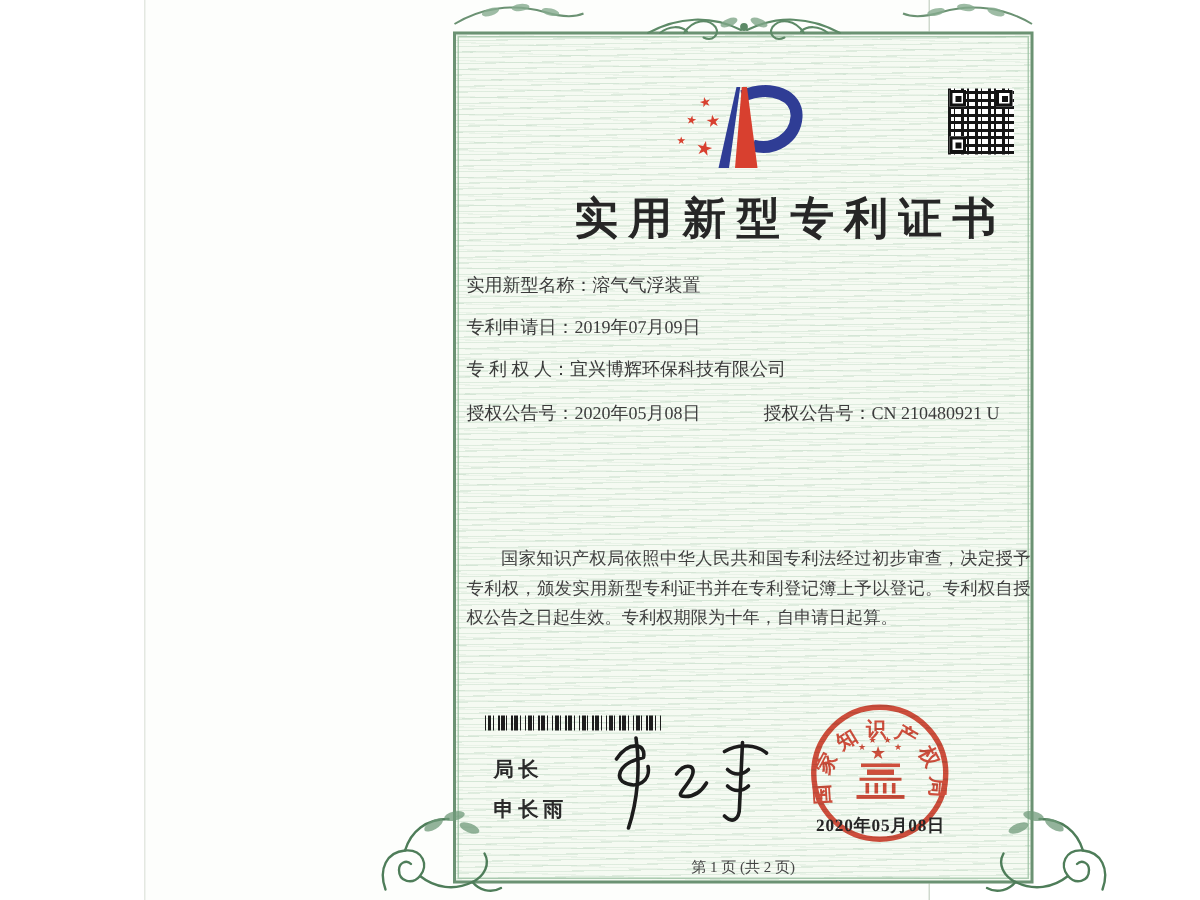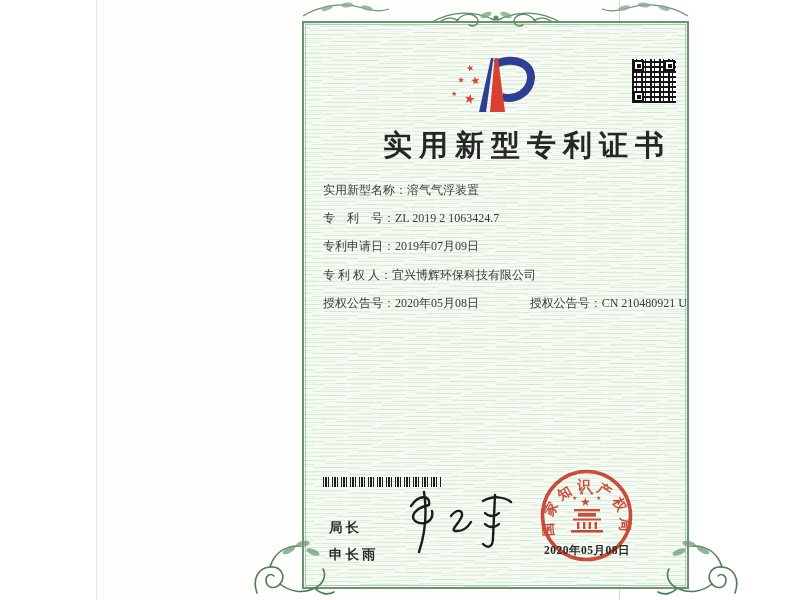--- a/index.html
+++ b/index.html
@@ -45,35 +45,35 @@
   .qr .finder::after{content:"";position:absolute;inset:1.5px;background:#111;}
   .qr .f-tl{left:1px;top:1px}.qr .f-tr{right:1px;top:1px}.qr .f-bl{left:1px;bottom:1px}
   
   .title{
     position:absolute;left:205px;top:126px;width:443px;text-align:center;
     font-size:29px;font-weight:600;letter-spacing:7px;text-indent:7px;color:#262626;
   }
   
   .fields{position:absolute;left:214px;top:176px;width:376px;font-size:12px;color:#3b3b3b;}
   .field-row{height:28.4px;display:flex;align-items:center;white-space:nowrap;}
-  .field-label{flex:none;margin-left:12px;}
+  .field-label{flex:none;}
   .field-value{flex:none;}
   .grant-gap{display:inline-block;width:42px;}
   
   .body-text{position:absolute;left:214px;top:364px;width:376px;font-size:11.5px;
     line-height:19.5px;color:#404040;text-align:justify;}
   .body-text p{margin:0;text-indent:2em;}
   
   .barcode{
     position:absolute;left:226px;top:477px;width:119px;height:10px;
     background:repeating-linear-gradient(90deg,#1d1d1d 0 1px,rgba(0,0,0,0) 1px 2px,#1d1d1d 2px 4.5px,rgba(0,0,0,0) 4.5px 5.5px,#1d1d1d 5.5px 6.3px,rgba(0,0,0,0) 6.3px 9px);
   }
   
   .bureau{position:absolute;left:232px;top:504px;font-family:"Liberation Sans","DejaVu Sans",sans-serif;
-    font-weight:bold;font-size:13.5px;color:#2a2a2a;letter-spacing:3px;margin-top:15px;}
+    font-weight:bold;font-size:13.5px;color:#2a2a2a;letter-spacing:3px;}
   .bureau div{margin-bottom:9px;}
   
   .signature{position:absolute;left:290px;top:486px;width:140px;height:72px;}
   
   .seal{position:absolute;left:440px;top:464px;width:100px;height:104px;opacity:.92;mix-blend-mode:multiply;}
   .seal-date{
     position:absolute;left:441px;top:543px;width:98px;text-align:center;
     font-size:11.5px;font-weight:bold;color:#262626;letter-spacing:.5px;white-space:nowrap;
   }
   
@@ -161,41 +161,38 @@
   </div>
 
   <div class="title">实用新型专利证书</div>
 
   <div class="fields">
     <div class="field-row">
       <span class="field-label">实用新型名称：</span>
       <span class="field-value">溶气气浮装置</span>
     </div>
     <div class="field-row">
-      <span class="field-label">专　利　号：</span>
-      <span class="field-value">ZL 2019 2 1063424.7</span>
-    </div>
-    <div class="field-row">
       <span class="field-label">专利申请日：</span>
       <span class="field-value">2019年07月09日</span>
     </div>
     <div class="field-row">
       <span class="field-label">专 利 权 人：</span>
       <span class="field-value">宜兴博辉环保科技有限公司</span>
     </div>
     <div class="field-row">
       <span class="field-label">授权公告号：</span>
       <span class="field-value">2020年05月08日</span>
       <span class="grant-gap"></span>
       <span class="field-label">授权公告号：</span>
       <span class="field-value">CN 210480921 U</span>
     </div>
   </div>
 
   <div class="body-text">
+    <p>国家知识产权局依照中华人民共和国专利法经过初步审查，决定授予专利权，颁发实用新型专利证书并在专利登记簿上予以登记。专利权自授权公告之日起生效。专利权期限为十年，自申请日起算。</p>
   </div>
 
   <div class="barcode"></div>
 
   <div class="bureau">
     <div>局长</div>
     <div>申长雨</div>
   </div>
 
   <svg class="signature" viewBox="0 0 140 72">
@@ -229,14 +226,15 @@
       <rect x="36" y="54.5" width="28" height="2"></rect>
       <rect x="40" y="58" width="2.4" height="7"></rect>
       <rect x="46" y="58" width="2.4" height="7"></rect>
       <rect x="51.6" y="58" width="2.4" height="7"></rect>
       <rect x="57.6" y="58" width="2.4" height="7"></rect>
       <rect x="34" y="66" width="32" height="2.6"></rect>
     </g>
   </svg>
   <div class="seal-date">2020年05月08日</div>
 
+  <div class="footer">第 1 页 (共 2 页)</div>
 
 </div>
 
 </body></html>

